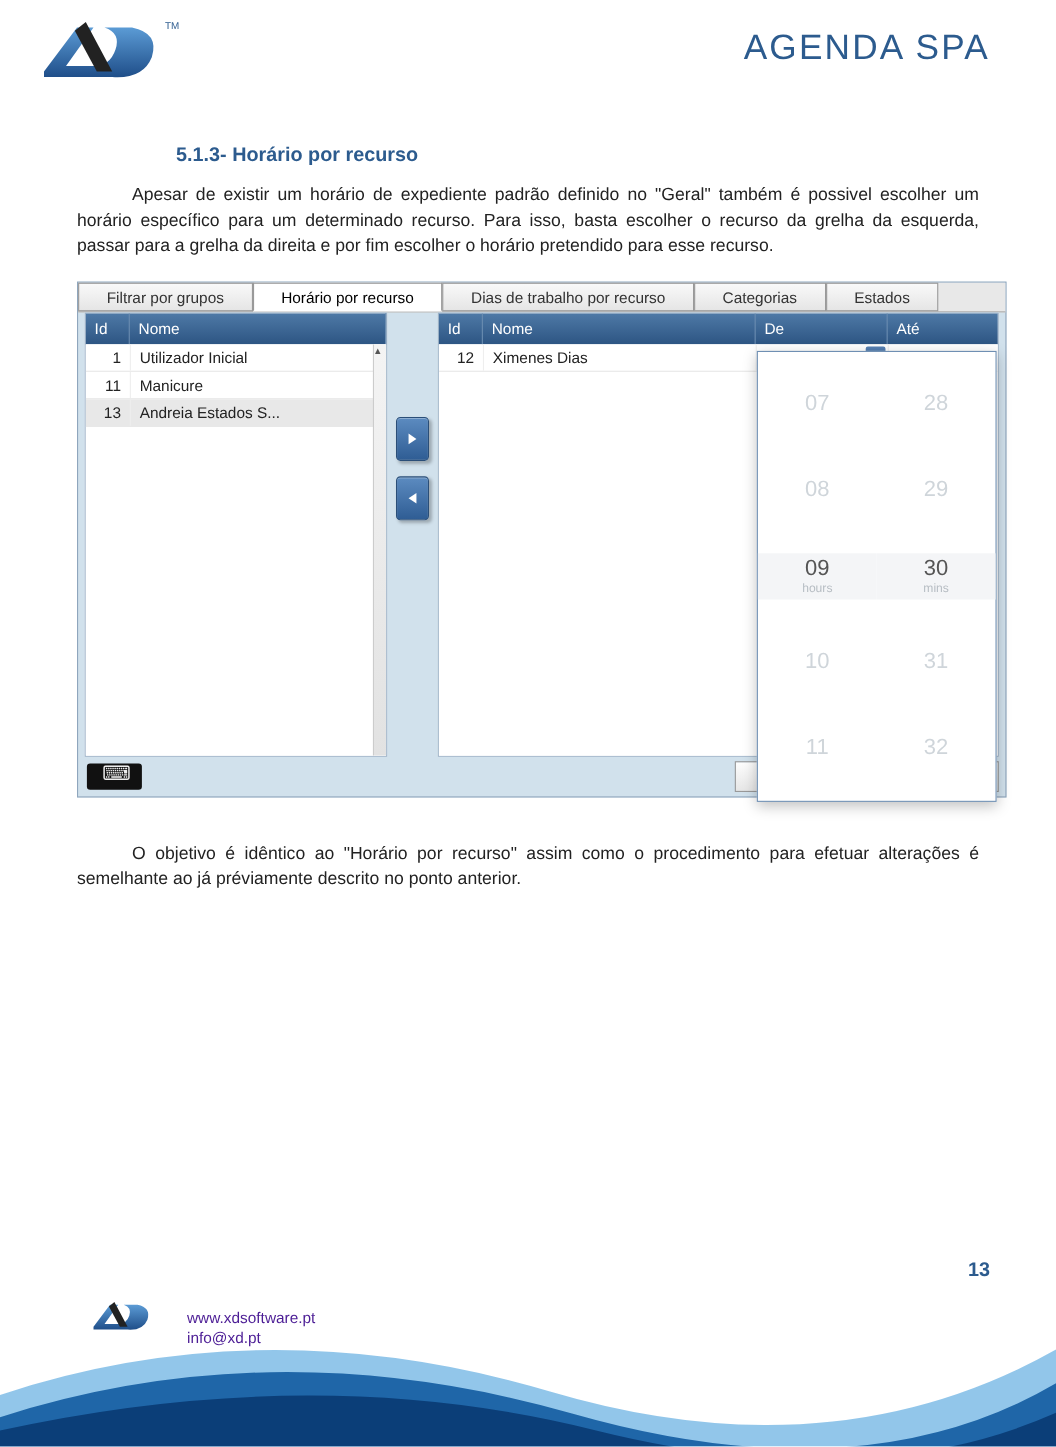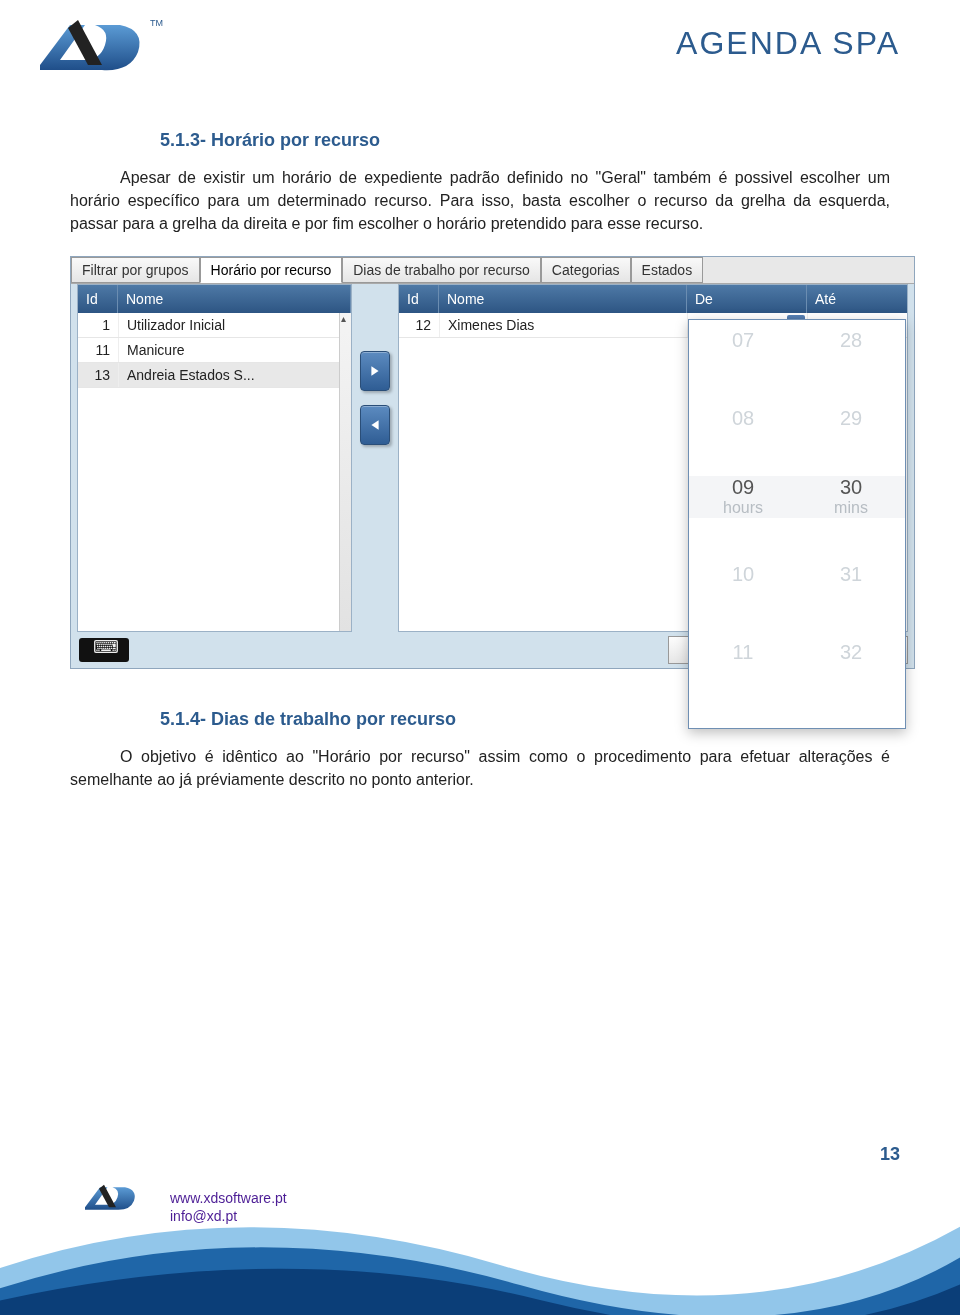--- a/index.html
+++ b/index.html
@@ -54,41 +54,41 @@
     margin: 0 auto 40px;
     position: relative;
     font-family: "Segoe UI", Tahoma, sans-serif;
   }
   .tabs {
     display: flex;
     background: #e8e8e8;
     border-bottom: 1px solid #aaa;
   }
   .tab {
-    padding: 4px 10px;
+    padding: 4px 25px;
     border: 1px solid #999;
     background: linear-gradient(#f9f9f9,#e5e5e5);
     font-size: 14px;
     color: #333;
     cursor: pointer;
   }
   .tab.active {
     background: #fff;
     border-bottom: 1px solid #fff;
     color: #000;
   }
   .subhdr {
     display: flex;
     padding: 6px 0;
   }
   .subhdr .lbl { flex:1; text-align:center; font-size:15px; color:#222; }
   .grids {
     display: flex;
     gap: 0;
-    height: 384px;
+    height: 440px;
     position: relative;
     padding-bottom: 36px;
   }
   .grid-left, .grid-right {
     background: #fff;
     border: 1px solid #9bb1c6;
     display: flex;
     flex-direction: column;
   }
   .grid-left { width: 275px; margin-left: 6px;}
@@ -172,29 +172,29 @@
     content:"⌨"; color:#eee; font-size:18px; position:absolute; left:14px; top:-2px;
   }
   .time-pop {
     position:absolute;
     right: 8px; top: 62px;
     width: 218px; height: 410px;
     background:#fff;
     border:1px solid #6f8fb3;
     box-shadow: 0 4px 12px rgba(0,0,0,.25);
     display:flex;
-    align-items:flex-start;
+    align-items:center;
   }
   .wheel {
     flex:1; display:flex; flex-direction:column; align-items:center; justify-content:center;
     gap: 36px;
   }
   .wheel .opt { font-size:20px; color:#cfd5da; height:42px; display:flex; flex-direction:column; align-items:center; justify-content:center;}
   .wheel .opt.sel { color:#555; background:#f4f5f7; width:100%;}
-  .wheel .opt .sub { font-size:16px; color:#b7bdc3;}
+  .wheel .opt .sub { font-size:11px; color:#b7bdc3;}
   .page-num {
     position:absolute; right:60px; bottom:150px; color:#2c5b8e; font-size:18px; font-weight:600;
   }
   .footer-wave {
     position:absolute; left:0; right:0; bottom:0; height:160px;
     overflow:hidden;
   }
   .footer-wave svg{ width:1000px; height:200px; position:absolute; bottom:-30px; left:-20px;}
   .foot-logo{
     position:absolute; left:80px; bottom:90px; z-index:3;
@@ -326,21 +326,20 @@
           <span>30</span>
           <span class="sub">mins</span>
         </div>
         <div class="opt">31</div>
         <div class="opt">32</div>
       </div>
     </div>
 
   </div>
 
-  <div class="section-h">5.1.4- Dias de trabalho por recurso</div>
   <p class="para">
     <span class="indent">O objetivo é idêntico ao "Horário por recurso" assim como o procedimento para efetuar alterações é semelhante ao já préviamente descrito no ponto anterior.</span>
   </p>
 
 </div>
 
 <div class="page-num">13</div>
 
 <div class="footer-wave">
   <svg viewBox="0 0 1000 200" preserveAspectRatio="none">

